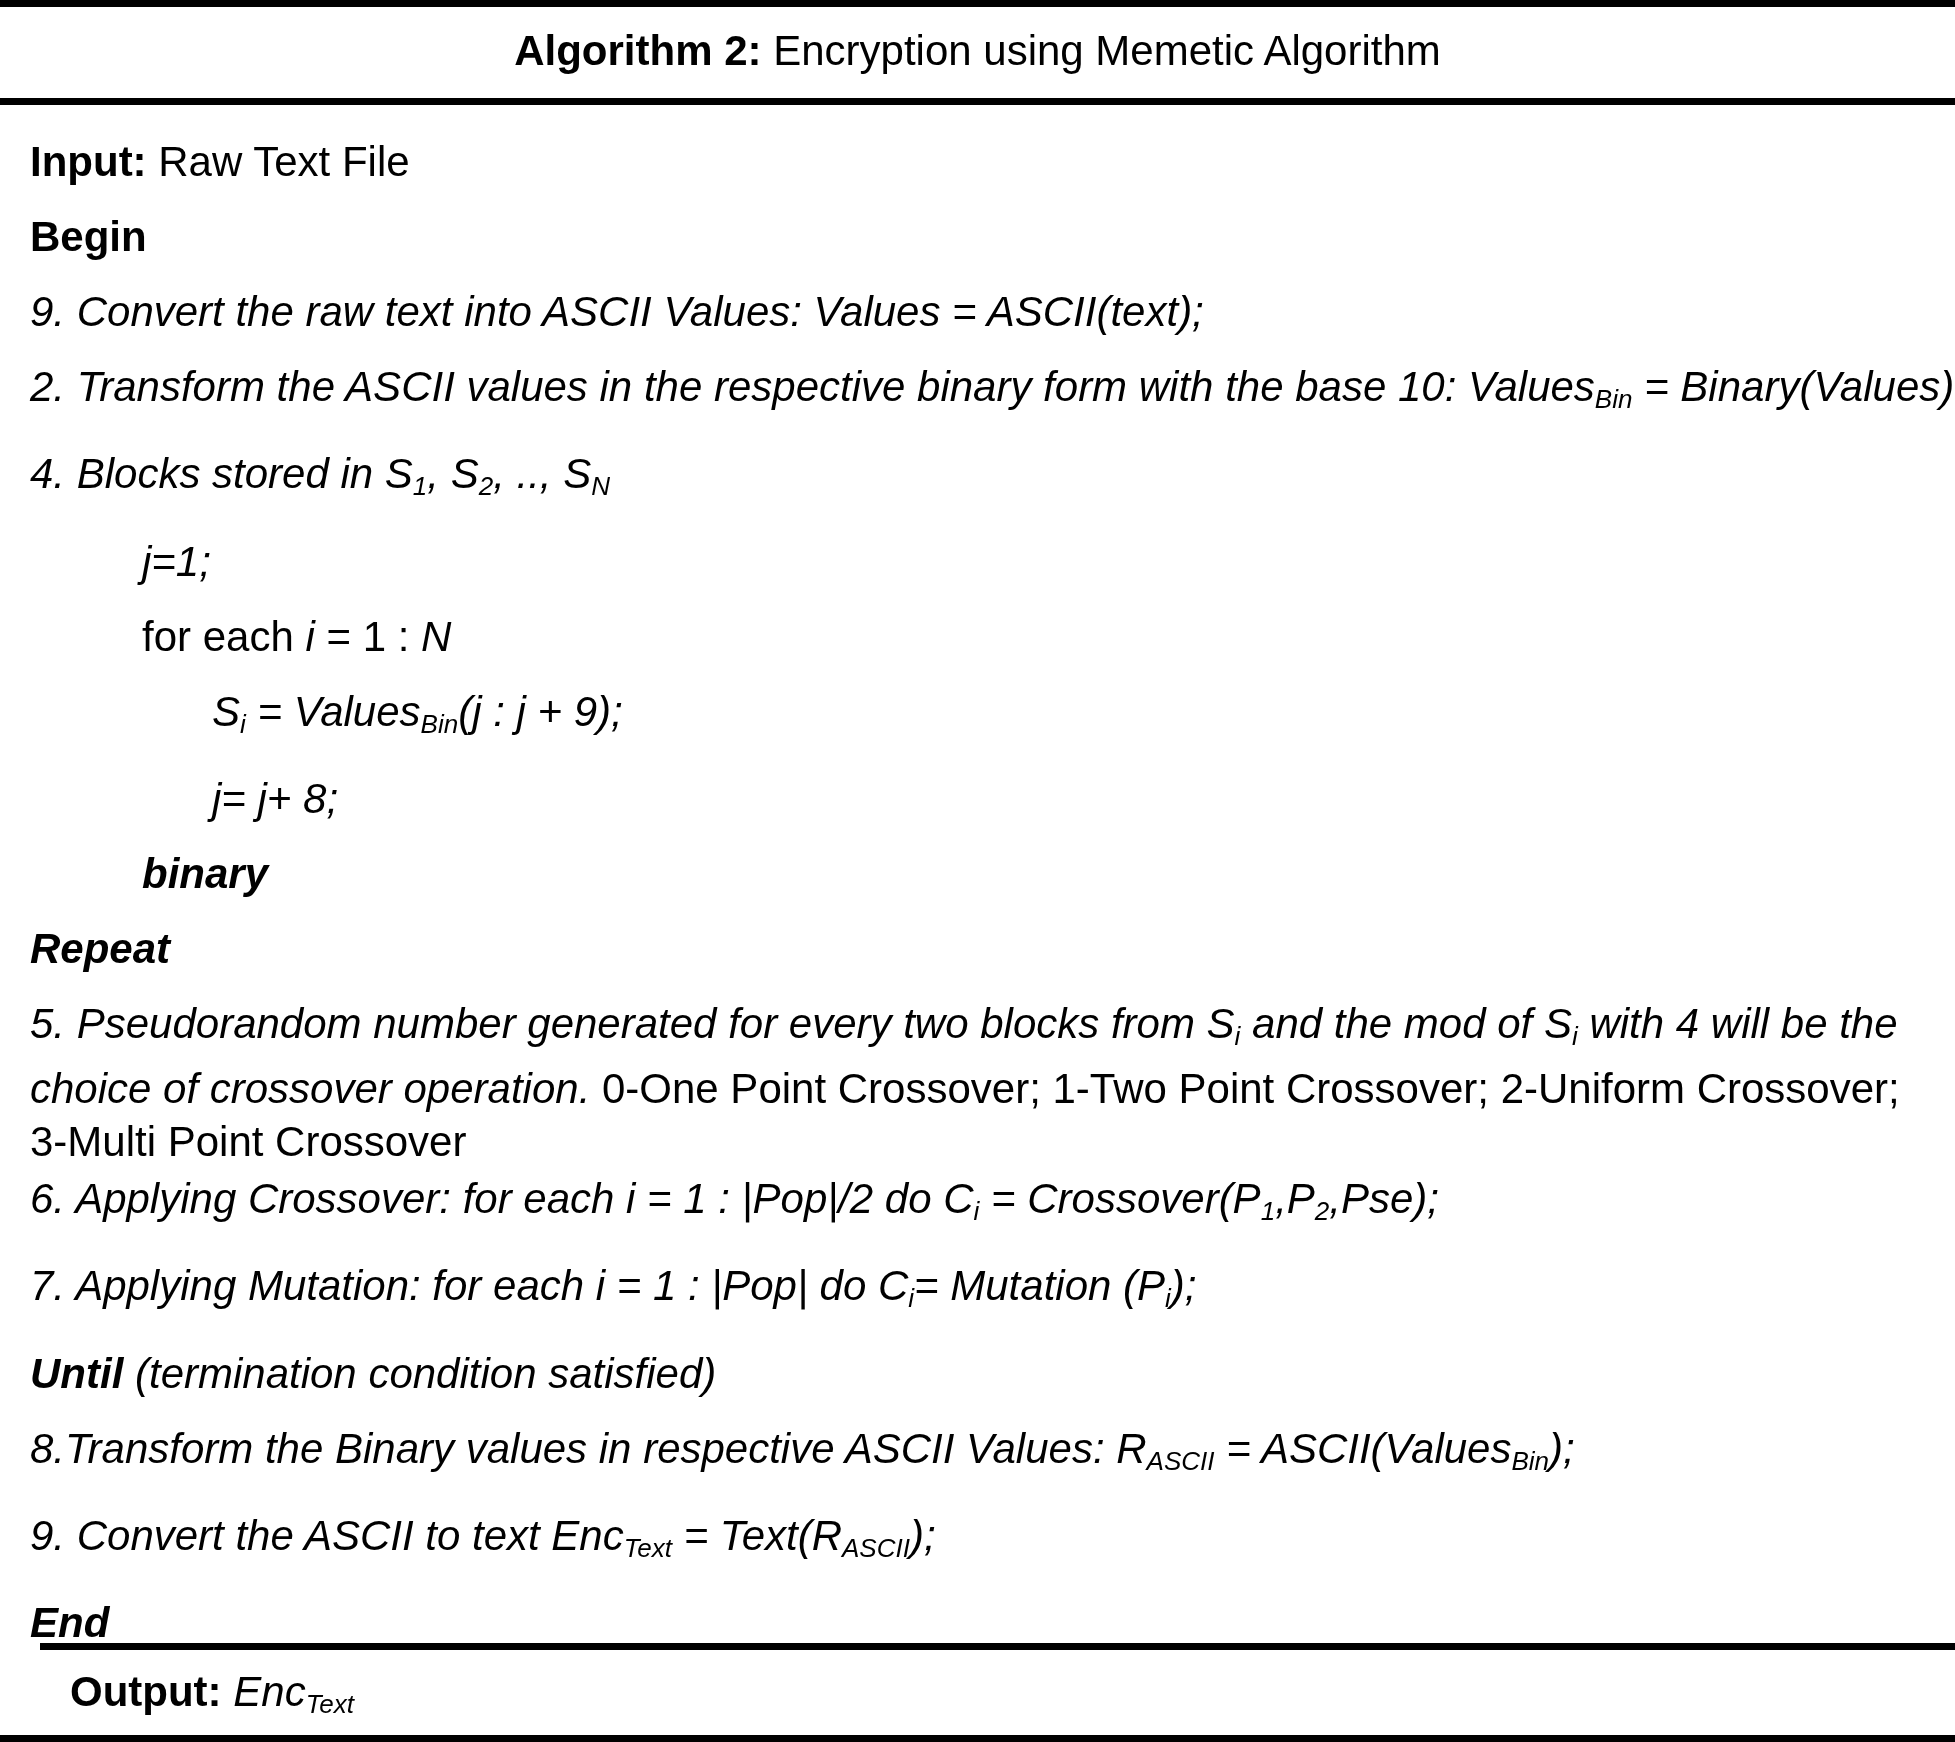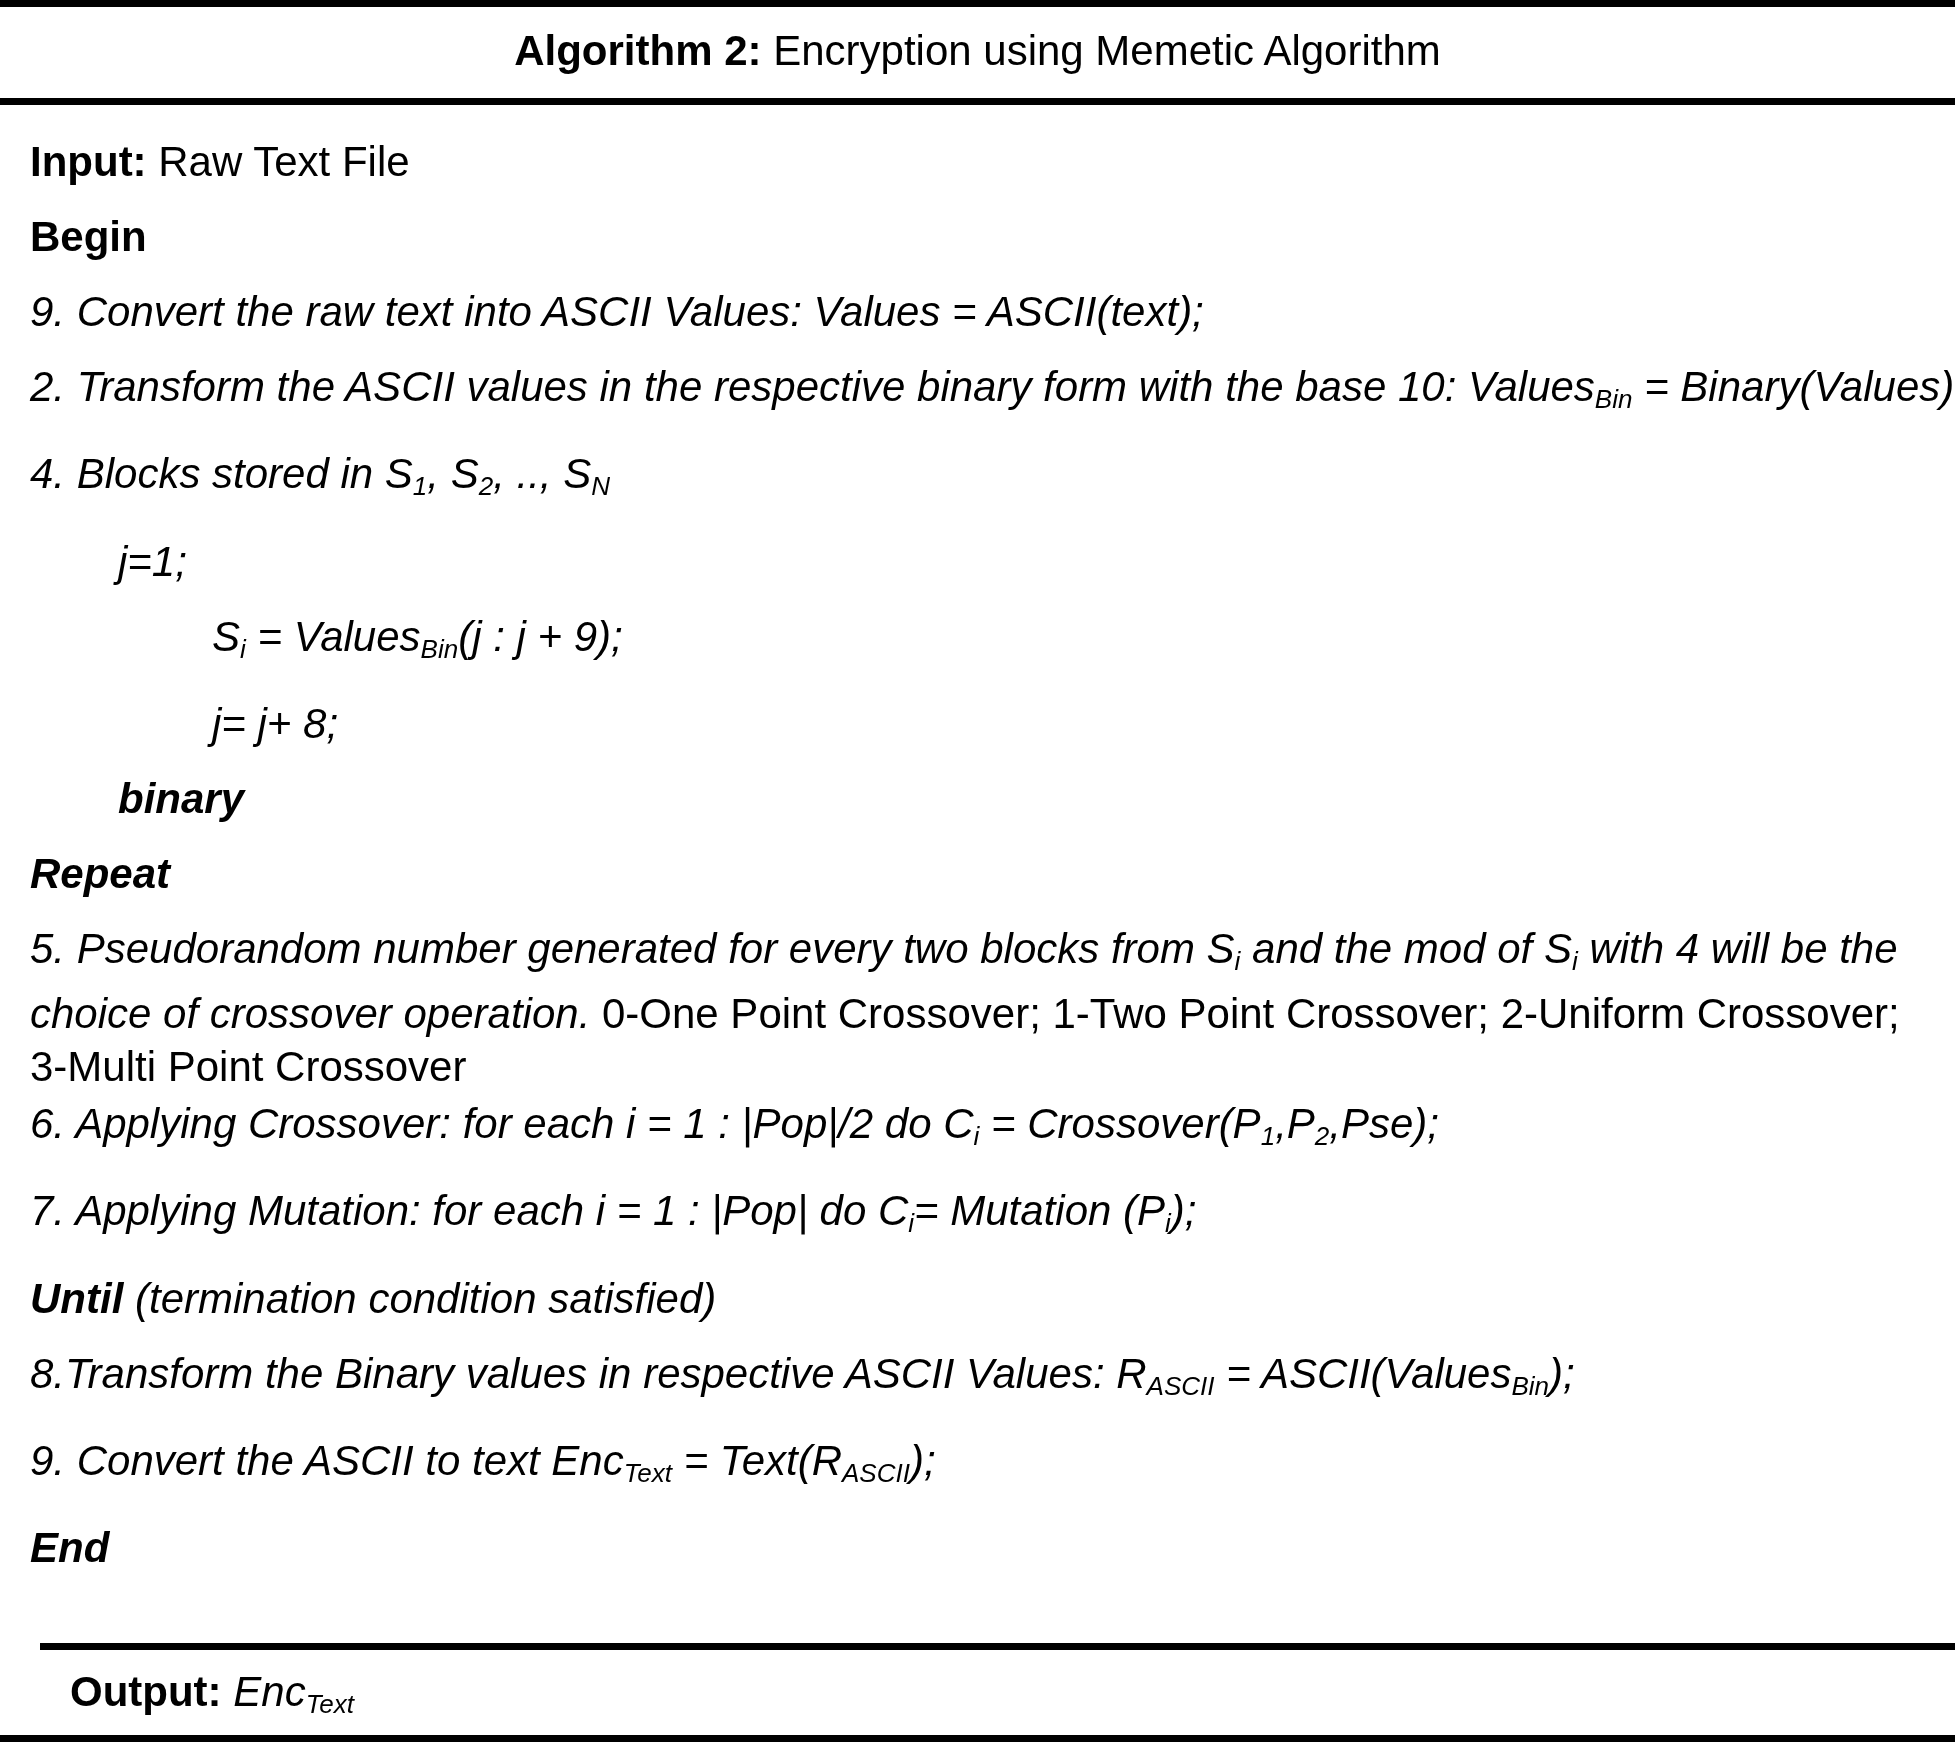--- a/index.html
+++ b/index.html
@@ -40,21 +40,21 @@
   .body-block {
     padding: 34px 30px 0 30px;
   }
   .line {
     line-height: 46px;
     margin-bottom: 29px;
     white-space: nowrap;
   }
   .line.tight { margin-bottom: 7px; }
   .line.afterpara { margin-bottom: 11px; }
-  .ind1 { margin-left: 88px; }
+  .ind1 { margin-left: 112px; }
   .ind2 { margin-left: 182px; }
   .footer-block {
     position: absolute;
     left: 0;
     right: 0;
     top: 1643px;
     margin-left: 40px;
   }
   .footer-rule {
     height: 7px;
@@ -85,20 +85,21 @@
 
   <div class="rule"></div>
 
   <div class="body-block">
       <div class="line"><span class="bold">Input: </span><span>Raw Text File</span></div>
       <div class="line"><span class="bold">Begin</span></div>
       <div class="line"><span class="italic">9. Convert the raw text into ASCII Values: Values = ASCII(text);</span></div>
       <div class="line"><span class="italic">2. Transform the ASCII values in the respective binary form with the base 10: Values</span><span class="sub italic">Bin</span><span class="italic"> = Binary(Values);</span></div>
       <div class="line"><span class="italic">4. Blocks stored in S</span><span class="sub italic">1</span><span class="italic">, S</span><span class="sub italic">2</span><span class="italic">, .., S</span><span class="sub italic">N</span></div>
       <div class="line ind1"><span class="italic">j=1;</span></div>
+      <div class="line ind1"><span>for each </span><span class="italic">i</span><span> = 1 : </span><span class="italic">N</span></div>
       <div class="line ind2"><span class="italic">S</span><span class="sub italic">i</span><span class="italic"> = Values</span><span class="sub italic">Bin</span><span class="italic">(j : j + 9);</span></div>
       <div class="line ind2"><span class="italic">j= j+ 8;</span></div>
       <div class="line ind1"><span class="bolditalic">binary</span></div>
       <div class="line"><span class="bolditalic">Repeat</span></div>
       <div class="line tight"><span class="italic">5. Pseudorandom number generated for every two blocks from S</span><span class="sub italic">i</span><span class="italic"> and the mod of S</span><span class="sub italic">i</span><span class="italic"> with 4 will be the</span></div>
       <div class="line tight"><span class="italic">choice of crossover operation.</span><span> 0-One Point Crossover; 1-Two Point Crossover; 2-Uniform Crossover;</span></div>
       <div class="line afterpara"><span>3-Multi Point Crossover</span></div>
       <div class="line"><span class="italic">6. Applying Crossover: for each i = 1 : |Pop|/2 do C</span><span class="sub italic">i</span><span class="italic"> = Crossover(P</span><span class="sub italic">1</span><span class="italic">,P</span><span class="sub italic">2</span><span class="italic">,Pse);</span></div>
       <div class="line"><span class="italic">7. Applying Mutation: for each i = 1 : |Pop| do C</span><span class="sub italic">i</span><span class="italic">= Mutation (P</span><span class="sub italic">i</span><span class="italic">);</span></div>
       <div class="line"><span class="bolditalic">Until</span><span class="italic"> (termination condition satisfied)</span></div>

